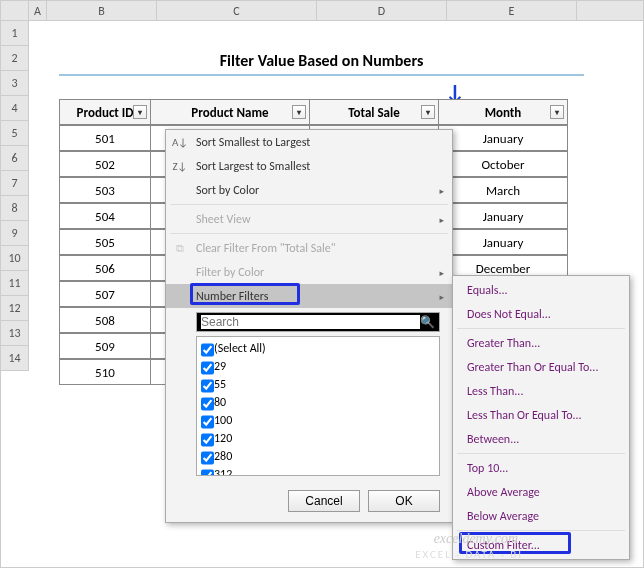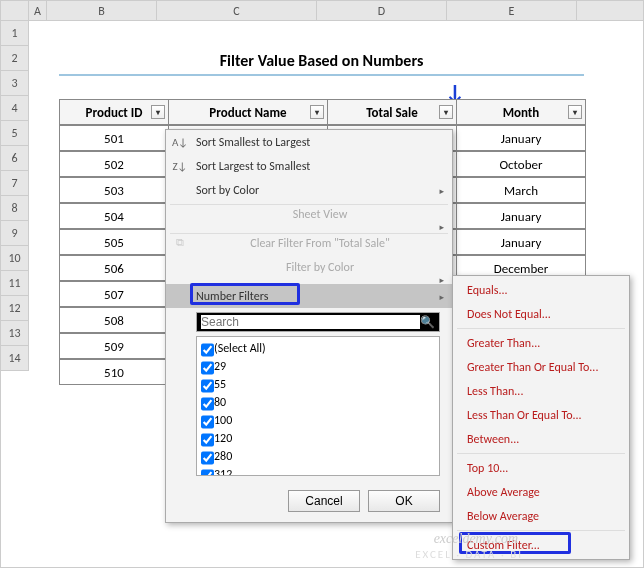--- a/index.html
+++ b/index.html
@@ -86,21 +86,21 @@
       align-items: center;
       justify-content: center;
       background: #fff;
       font-size: 13px;
       position: relative;
     }
     .dhcell {
       font-weight: bold;
       background: #f5f5f5;
     }
-    .c-B { width: 110px; }
+    .c-B { width: 92px; }
     .c-C { width: 160px; margin-left: -1px; }
     .c-D { width: 130px; margin-left: -1px; }
     .c-E { width: 130px; margin-left: -1px; }
     .filter-btn {
       position: absolute;
       right: 3px;
       width: 14px;
       height: 14px;
       border: 1px solid #999;
       background: linear-gradient(#fff,#eee);
@@ -131,21 +131,21 @@
       font-size: 12px;
     }
     .fm-item {
       display: flex;
       align-items: center;
       height: 24px;
       padding: 0 8px 0 30px;
       position: relative;
       color: #333;
     }
-    .fm-item.disabled { color: #aaa; flex-direction: column; }
+    .fm-item.disabled { color: #aaa; }
     .fm-item .fm-icon {
       position: absolute;
       left: 6px;
       width: 16px;
       text-align: center;
       font-size: 11px;
       color: #666;
     }
     .fm-item.disabled .fm-icon { color: #ccc; }
     .fm-item .chev {
@@ -219,21 +219,21 @@
       border: 1px solid #aaa;
       box-shadow: 2px 2px 6px rgba(0,0,0,0.3);
       font-size: 12px;
       padding: 2px 0;
     }
     .sm-item {
       height: 24px;
       display: flex;
       align-items: center;
       padding: 0 14px;
-      color: #b91c1c;
+      color: #701a75;
     }
     .sm-sep { height: 1px; background: #ddd; margin: 2px 4px; }
     .watermark {
       position: absolute;
       bottom: 20px;
       right: 125px;
       font-size: 14px;
       color: #ccc;
       font-style: italic;
       font-family: Georgia, serif;

